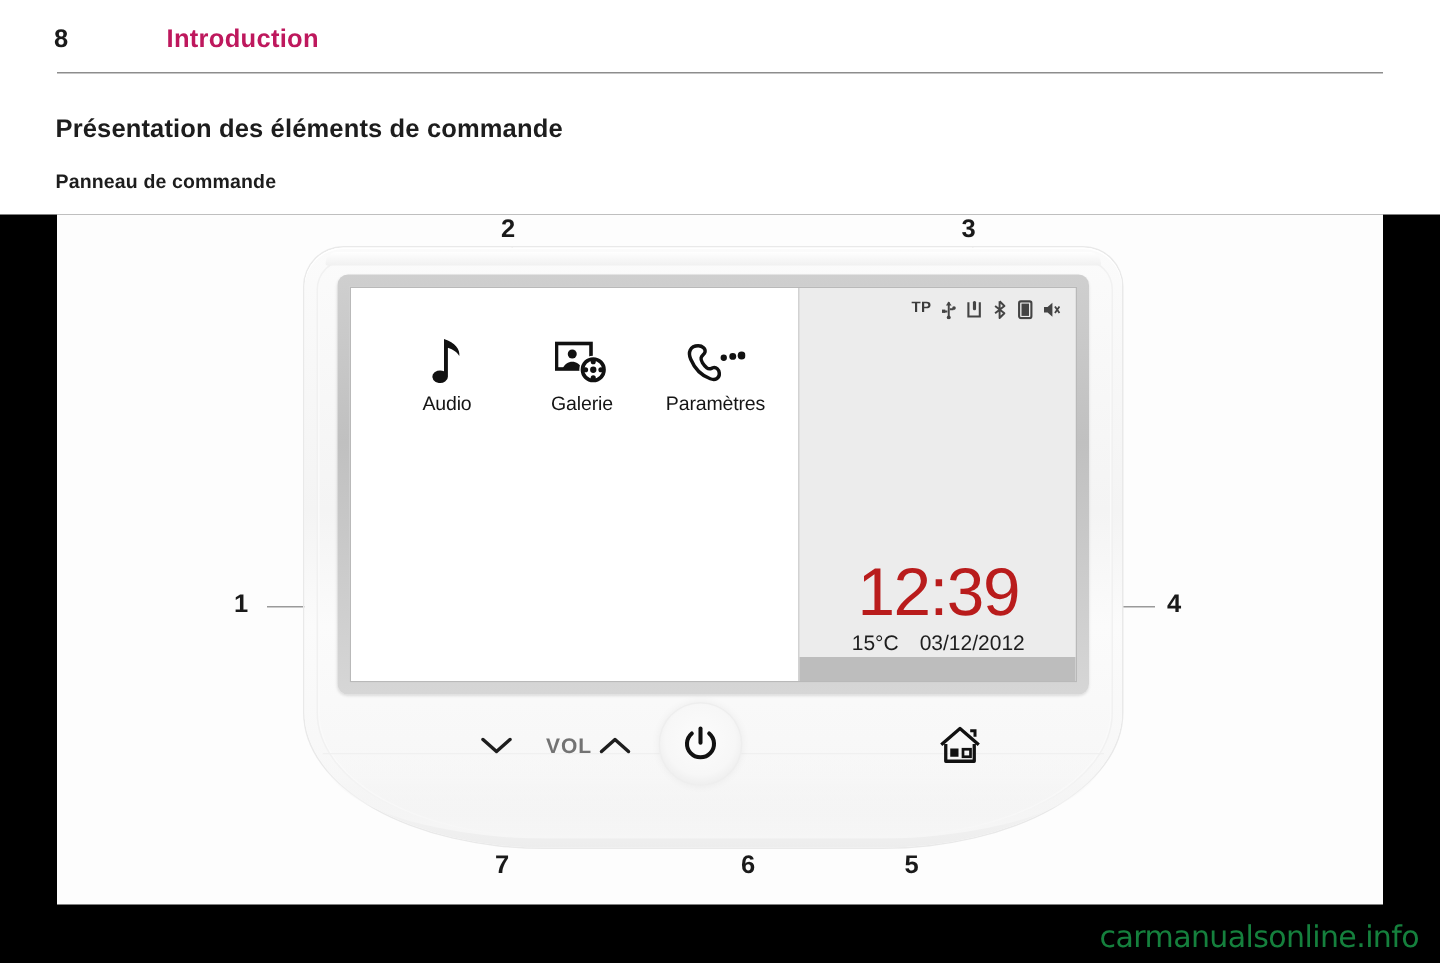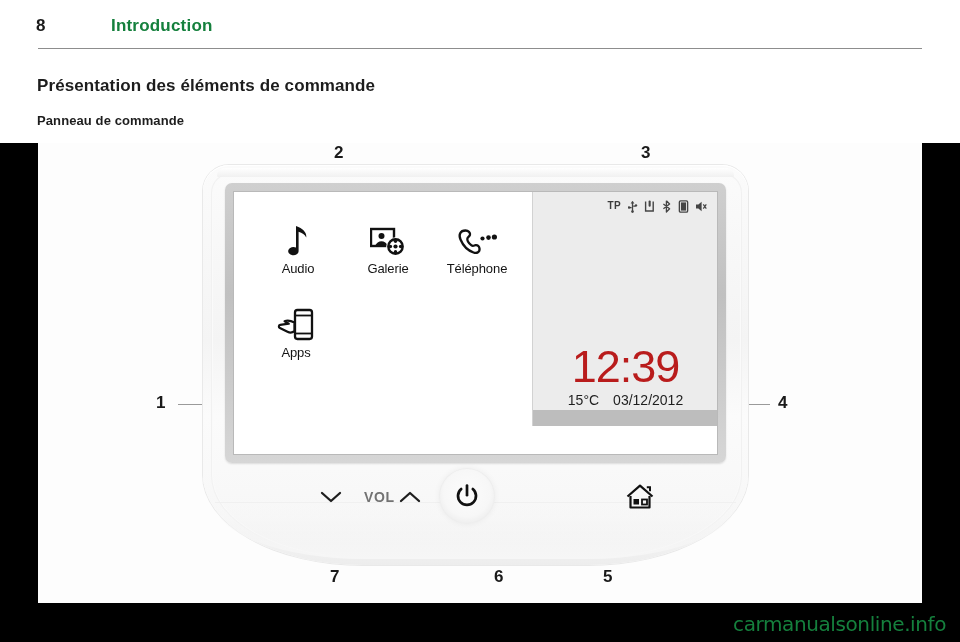--- a/index.html
+++ b/index.html
@@ -46,21 +46,21 @@
     font-weight: bold;
     color: #1a1a1a;
     letter-spacing: 0.2px;
   }
   .hdr-section {
     position: absolute;
     left: 75px;
     top: 0;
     font-size: 17px;
     font-weight: bold;
-    color: #15803d;
+    color: #be185d;
     letter-spacing: 0.2px;
   }
   .hdr-rule {
     position: absolute;
     left: 38px;
     top: 48px;
     width: 884px;
     height: 1px;
     background: #8d8d8d;
   }
@@ -181,21 +181,21 @@
     box-sizing: border-box;
     overflow: hidden;
   }
 
   
   .info-panel {
     position: absolute;
     right: 0;
     top: 0;
     width: 185px;
-    height: 234px;
+    height: 262px;
     background: #ececec;
     border-left: 1px solid #d2d2d2;
     box-sizing: border-box;
   }
   .statusbar {
     position: absolute;
     left: 0;
     top: 4px;
     width: 185px;
     height: 20px;
@@ -409,34 +409,23 @@
 
             <div class="app-tile" style="left:197px; top:8px;">
               <div class="app-icon">
                 <svg width="40" height="30" viewBox="0 0 40 30">
                   <path d="M8.5 2.5 C3 2.5 1.5 7 3.5 11.5 C6 17.5 11 22.5 16.5 24.5 C20 25.8 23 24 22.5 20.5 C22.2 18.2 20.6 16.8 18.6 17.1 C17 17.4 16.2 18.8 14.2 17.2 C12 15.4 10 12.4 10.4 10.6 C10.8 8.8 12.6 8.4 13 6.8 C13.5 4.6 11.4 2.5 8.5 2.5 z" fill="none" stroke="#111" stroke-width="2.3" stroke-linejoin="round"></path>
                   <circle cx="25.5" cy="10.5" r="2.1" fill="#111"></circle>
                   <circle cx="31.5" cy="9.6" r="2.3" fill="#111"></circle>
                   <circle cx="37.4" cy="9.0" r="2.6" fill="#111"></circle>
                 </svg>
               </div>
-              <div class="app-label">Téléphone</div>
+              <div class="app-label">Paramètres</div>
             </div>
 
-            <div class="app-tile" style="left:16px; top:92px;">
-              <div class="app-icon">
-                <svg width="38" height="34" viewBox="0 0 38 34">
-                  <rect x="18" y="2" width="17" height="29" rx="2.4" fill="none" stroke="#111" stroke-width="2.3"></rect>
-                  <line x1="18" y1="7.5" x2="35" y2="7.5" stroke="#111" stroke-width="1.8"></line>
-                  <line x1="18" y1="25.5" x2="35" y2="25.5" stroke="#111" stroke-width="1.8"></line>
-                  <path d="M17.5 14.5 C14 12.8 10.5 12 7.6 13.3 L11.8 15.6 L3.2 16.8 C1.6 17.1 1.4 19.3 2.9 20.1 L10.5 23.8 C13 25 15.6 24.6 17.5 23.2 z" fill="none" stroke="#111" stroke-width="2.2" stroke-linejoin="round"></path>
-                </svg>
-              </div>
-              <div class="app-label">Apps</div>
-            </div>
 
           </div>
 
           <div class="info-panel">
 
             <div class="statusbar">
               <span class="status-tp">TP</span>
 
               <span class="status-icon">
                 <svg width="11" height="13" viewBox="0 0 11 13">

